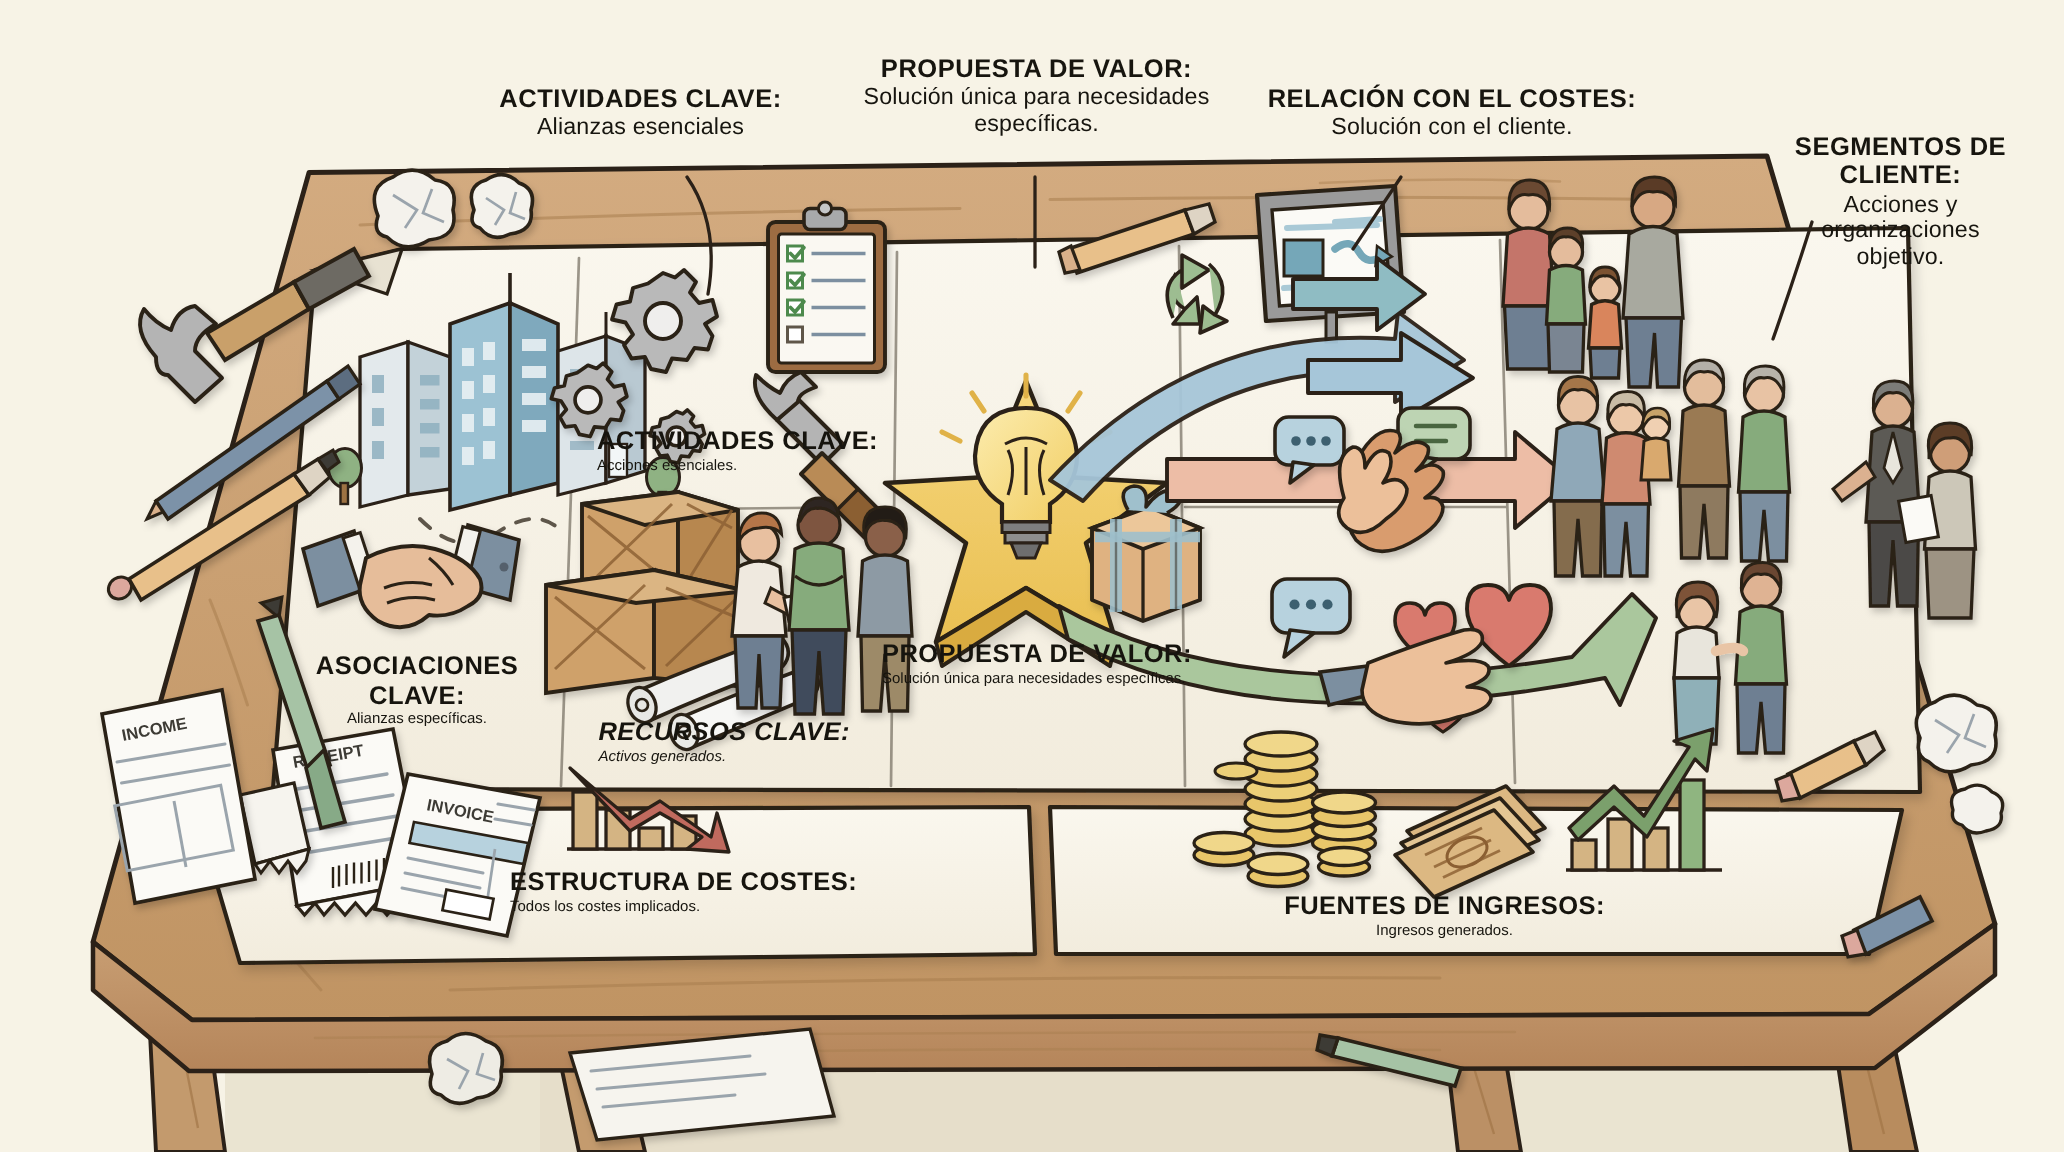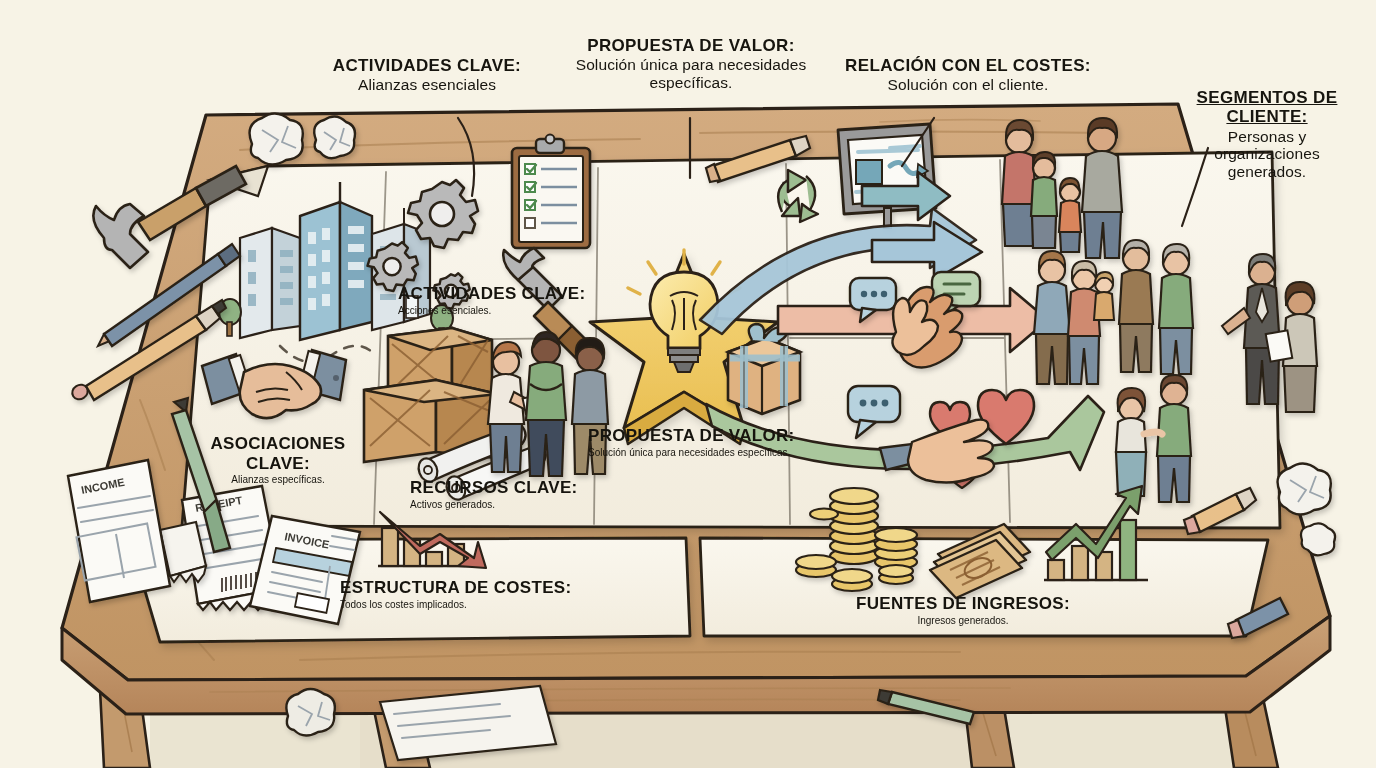--- a/index.html
+++ b/index.html
@@ -22,21 +22,21 @@
     letter-spacing:.1px;
     pointer-events:none;
   }
   .ext-label .hd{
     display:block;
     font-size:17px;
     font-weight:700;
     letter-spacing:.35px;
     white-space:nowrap;
   }
-  .ext-label .hd.wrap{white-space:normal;text-decoration:underline;}
+  .ext-label .hd.wrap{white-space:normal;}
   .ext-label .sb{
     display:block;
     font-size:15.5px;
     font-weight:400;
     margin-top:1px;
   }
 
   
   .blk-label{
     position:absolute;
@@ -757,34 +757,34 @@
   <span class="sb">Solución única para necesidades específicas.</span>
 </div>
 
 <div class="ext-label" style="left:828px;top:56px;width:280px;">
   <span class="hd">RELACIÓN CON EL COSTES:</span>
   <span class="sb">Solución con el cliente.</span>
 </div>
 
 <div class="ext-label" style="left:1192px;top:88px;width:150px;">
   <span class="hd wrap">SEGMENTOS DE CLIENTE:</span>
-  <span class="sb">Personas y organizaciones generados.</span>
+  <span class="sb">Acciones y organizaciones objetivo.</span>
 </div>
 
 <div class="blk-label ctr" style="left:190px;top:418px;width:176px;">
   <span class="hd">ASOCIACIONES CLAVE:</span>
   <span class="sb">Alianzas específicas.</span>
 </div>
 
 <div class="blk-label lft" style="left:398px;top:284px;width:210px;">
   <span class="hd">ACTIVIDADES CLAVE:</span>
   <span class="sb">Acciones esenciales.</span>
 </div>
 
-<div class="blk-label lft" style="left:410px;top:478px;width:200px;">
+<div class="blk-label lft" style="left:399px;top:478px;width:200px;font-style:italic;">
   <span class="hd">RECURSOS CLAVE:</span>
   <span class="sb">Activos generados.</span>
 </div>
 
 <div class="blk-label lft" style="left:588px;top:426px;width:210px;">
   <span class="hd">PROPUESTA DE VALOR:</span>
   <span class="sb">Solución única para necesidades específicas.</span>
 </div>
 
 <div class="blk-label lft" style="left:340px;top:578px;width:250px;">

